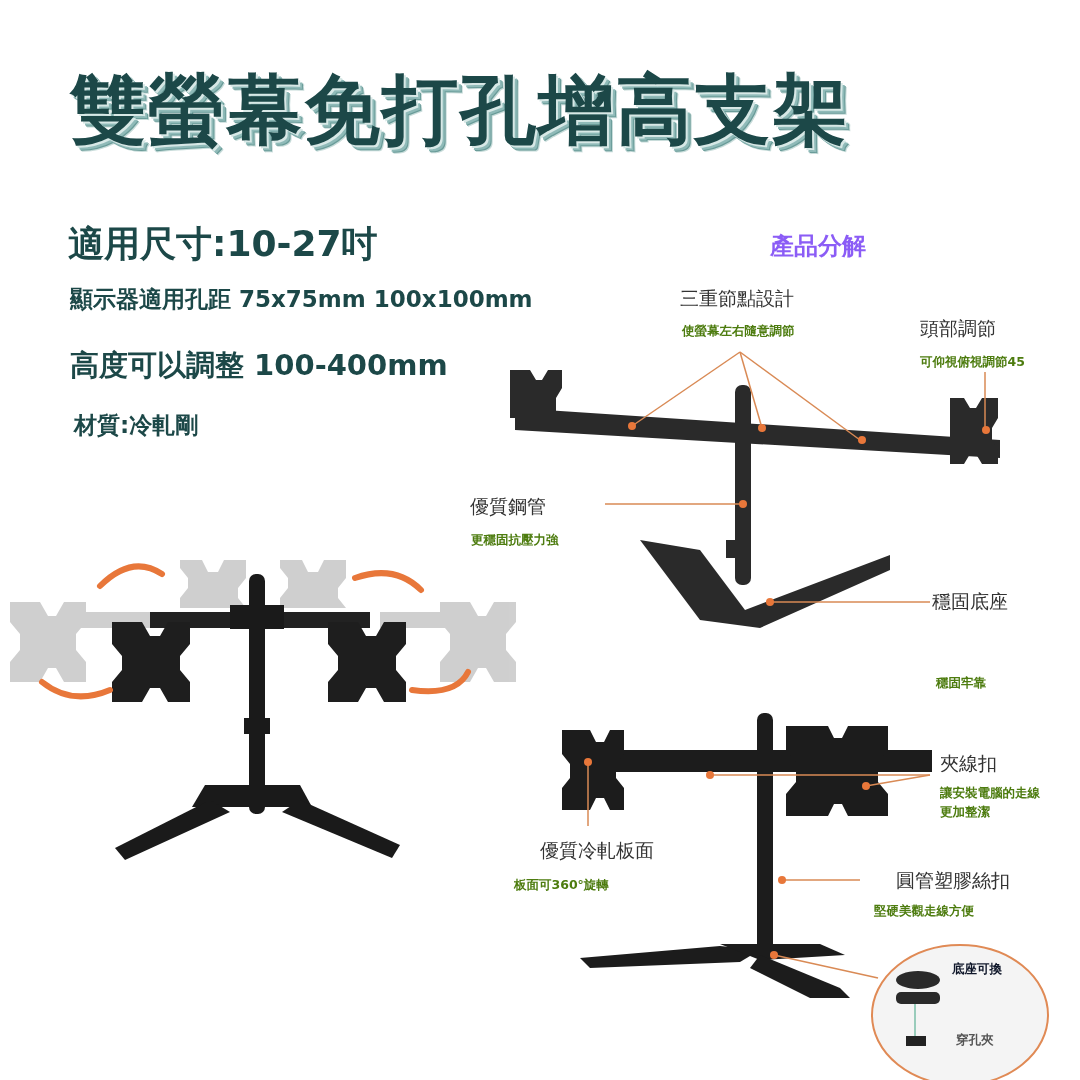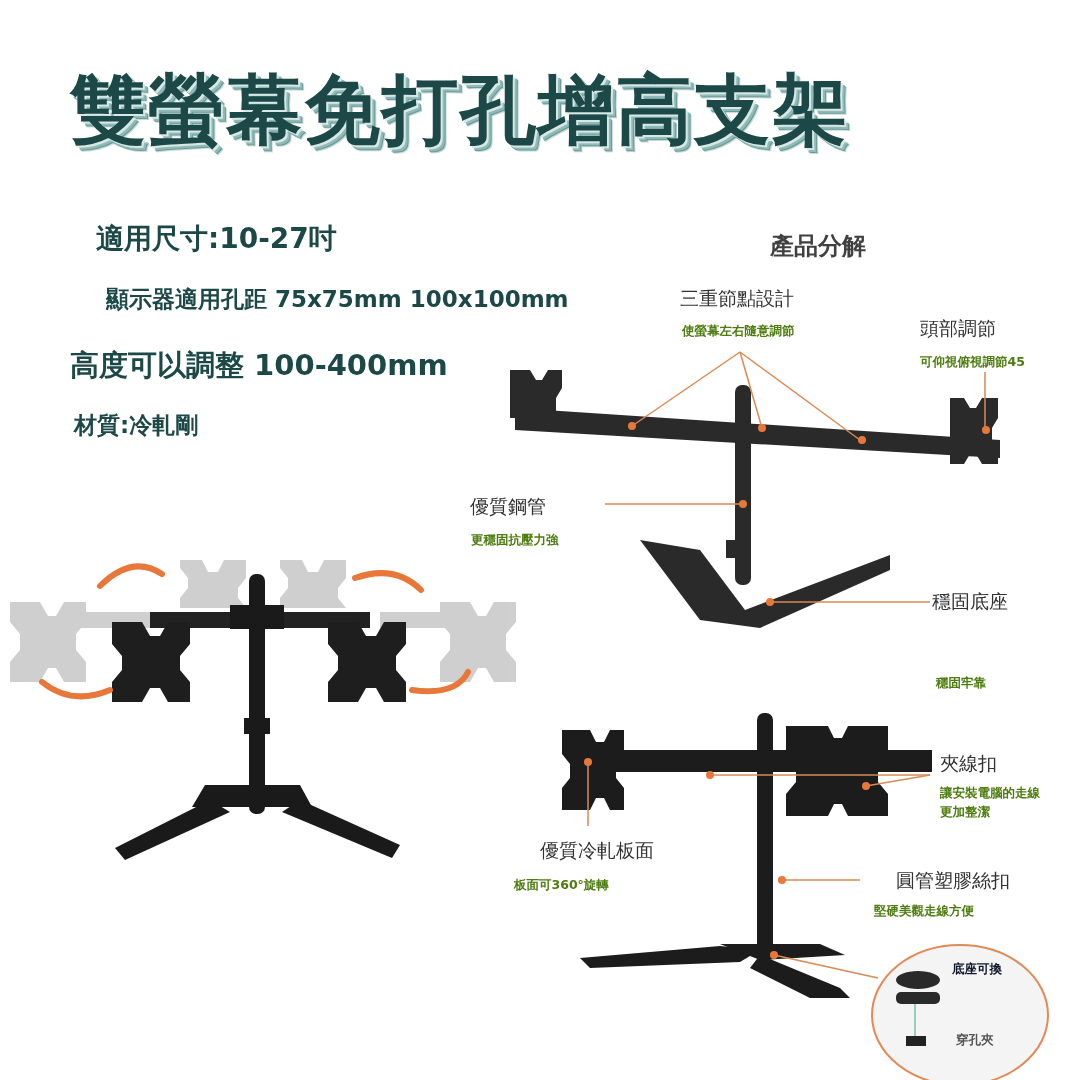--- a/index.html
+++ b/index.html
@@ -3,25 +3,25 @@
 <meta charset="utf-8">
 <style>
   html, body { margin:0; padding:0; }
   body { width:1080px; height:1080px; background:#ffffff; position:relative; overflow:hidden;
          font-family:"DejaVu Sans", "Liberation Sans", sans-serif; }
   .abs { position:absolute; }
   .title { left:70px; top:72px; font-size:76px; font-weight:bold; color:#1c4848; letter-spacing:2px;
            text-shadow: 2px 2px 0 #d7e8e6, 4px 4px 0 #8fbab8, 5px 5px 0 #6a9c99, 6px 6px 0 #c8dcda;
            white-space:nowrap; line-height:1; }
   .spec { color:#1c4848; font-weight:bold; white-space:nowrap; }
-  .spec1 { left:68px; top:220px; font-size:28px;margin-left:28px; }
-  .spec2 { left:70px; top:284px; font-size:23px;margin-left:36px; }
+  .spec1 { left:68px; top:220px; font-size:36px; }
+  .spec2 { left:70px; top:284px; font-size:23px; }
   .spec3 { left:70px; top:346px; font-size:29px; }
   .spec4 { left:74px; top:410px; font-size:23px; }
-  .breakdown { left:770px; top:230px; font-size:24px; font-weight:bold; color:#404040; }
+  .breakdown { left:770px; top:230px; font-size:24px; font-weight:bold; color:#8b5cf6; }
   .callout-title { color:#333; font-size:19px; white-space:nowrap; }
   .callout-sub { color:#4d7c0f; font-size:12.5px; font-weight:bold; white-space:nowrap; line-height:1.5; }
   svg { position:absolute; left:0; top:0; }
 </style>
 </head>
 <body>
 
 <div class="abs title">雙螢幕免打孔增高支架</div>
 
 <div class="abs spec spec1">適用尺寸:10-27吋</div>

